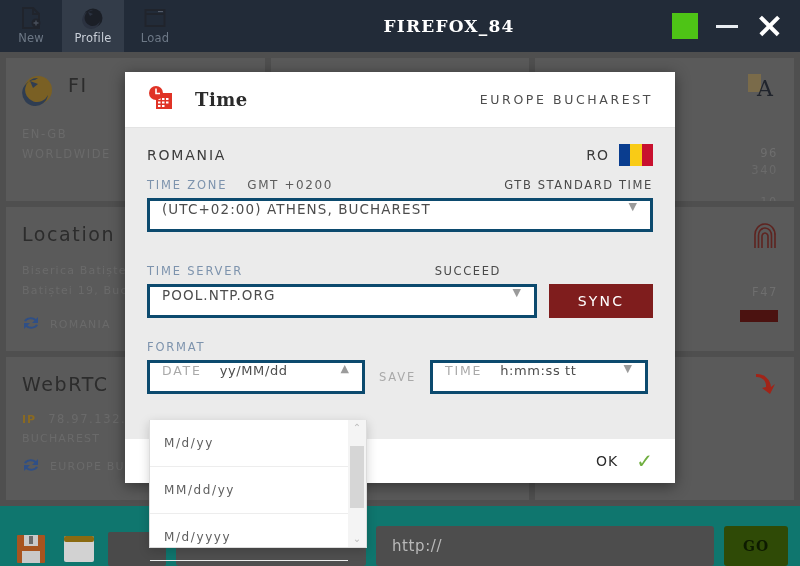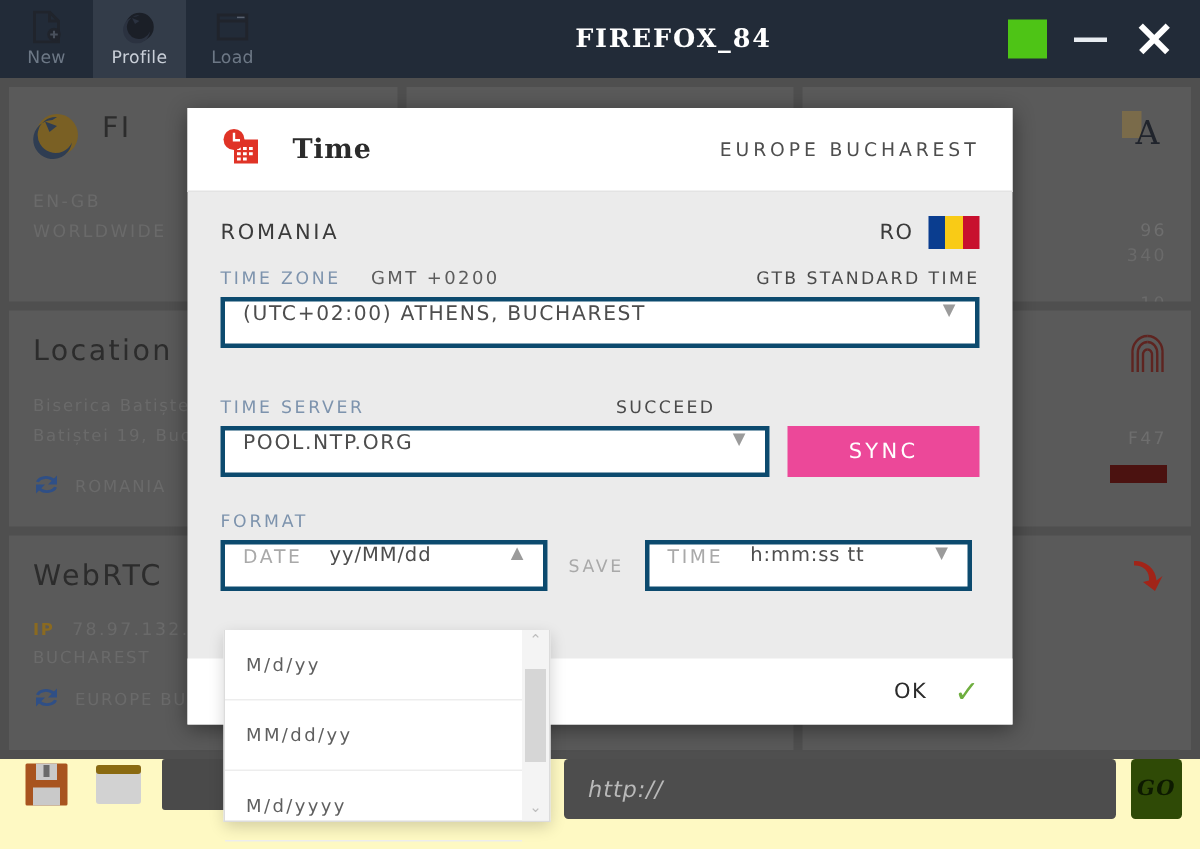--- a/index.html
+++ b/index.html
@@ -87,36 +87,35 @@
   .redbar { width: 38px; height: 12px; background: #4b1210; }
   .orange { color: #8a6a21; }
   .ip-lbl { color: #8a6a21; font-weight: bold; font-size: 11px; letter-spacing: 1px; }
   .sync-ico { display: inline-block; vertical-align: middle; margin-right: 10px; }
   .mods { display: flex; gap: 22px; margin-top: 10px; align-items: center; }
   .modlabel { font-size: 13px; letter-spacing: 2.4px; color: #6e6e6e; margin-top: 18px; }
 
   
   .toolbar {
     position: absolute; bottom: 0; left: 0; width: 800px; height: 60px;
-    background: #fef9c3;
-    display: flex; align-items: flex-start; gap: 10px;
+    background: #0f766e;
+    display: flex; align-items: flex-end; gap: 10px;
     padding: 0 12px;
-    font-style: italic;
   }
   .tb-ico { width: 38px; height: 34px; }
   .tb-btn { width: 58px; height: 34px; background: #4a4a4a; border-radius: 2px; }
   .tb-wide { width: 190px; height: 36px; background: #4f4f4f; border-radius: 3px; }
   .url {
     flex: 1; height: 40px; background: #4d4d4d; border-radius: 3px;
     display: flex; align-items: center; padding-left: 16px;
     color: #b9b9b9; font-size: 15px; letter-spacing: .6px;
     font-family: "DejaVu Sans", sans-serif;
   }
   .go {
-    width: 34px; height: 40px; background: #2f4a06; border-radius: 3px;
+    width: 64px; height: 40px; background: #2f4a06; border-radius: 3px;
     display: flex; align-items: center; justify-content: center;
     color: #0d1a00; font-family: "DejaVu Serif", serif; font-weight: bold;
     font-size: 14px; letter-spacing: 1px;
   }
 
   
   .modal {
     position: absolute; left: 125px; top: 72px; width: 550px; height: 411px;
     background: #ebebeb;
     box-shadow: 0 3px 14px rgba(0,0,0,.45);
@@ -159,21 +158,21 @@
     color: #a9a9a9; letter-spacing: 1.8px; font-size: 12.5px; margin-right: 18px;
   }
 
   .gap { height: 28px; }
 
   .srv-row { display: flex; align-items: flex-end; gap: 12px; }
   .srv-col { flex: 1; }
   .srv-head { display: flex; align-items: baseline; margin-bottom: 6px; gap: 28px; }
   .succeed { margin-left: auto; font-size: 11.5px; color: #4a4a4a; letter-spacing: 1.6px; padding-right: 36px; }
   .sync-btn {
-    width: 128px; height: 34px; background: #ec4899;
+    width: 104px; height: 34px; background: #7f1d1d;
     display: flex; align-items: center; justify-content: center;
     color: #ffffff; font-size: 14px; letter-spacing: 2.2px; margin-top: 24px;
   }
 
   .fmt-row { display: flex; align-items: center; gap: 14px; margin-top: 6px; }
   .fmt-sel { width: 218px; }
   .save-lbl { font-size: 11.5px; color: #a9a9a9; letter-spacing: 1.8px; }
   .fmt-val { font-size: 13px; color: #4d4d4d; letter-spacing: .6px; }
 
   .modal-foot {

